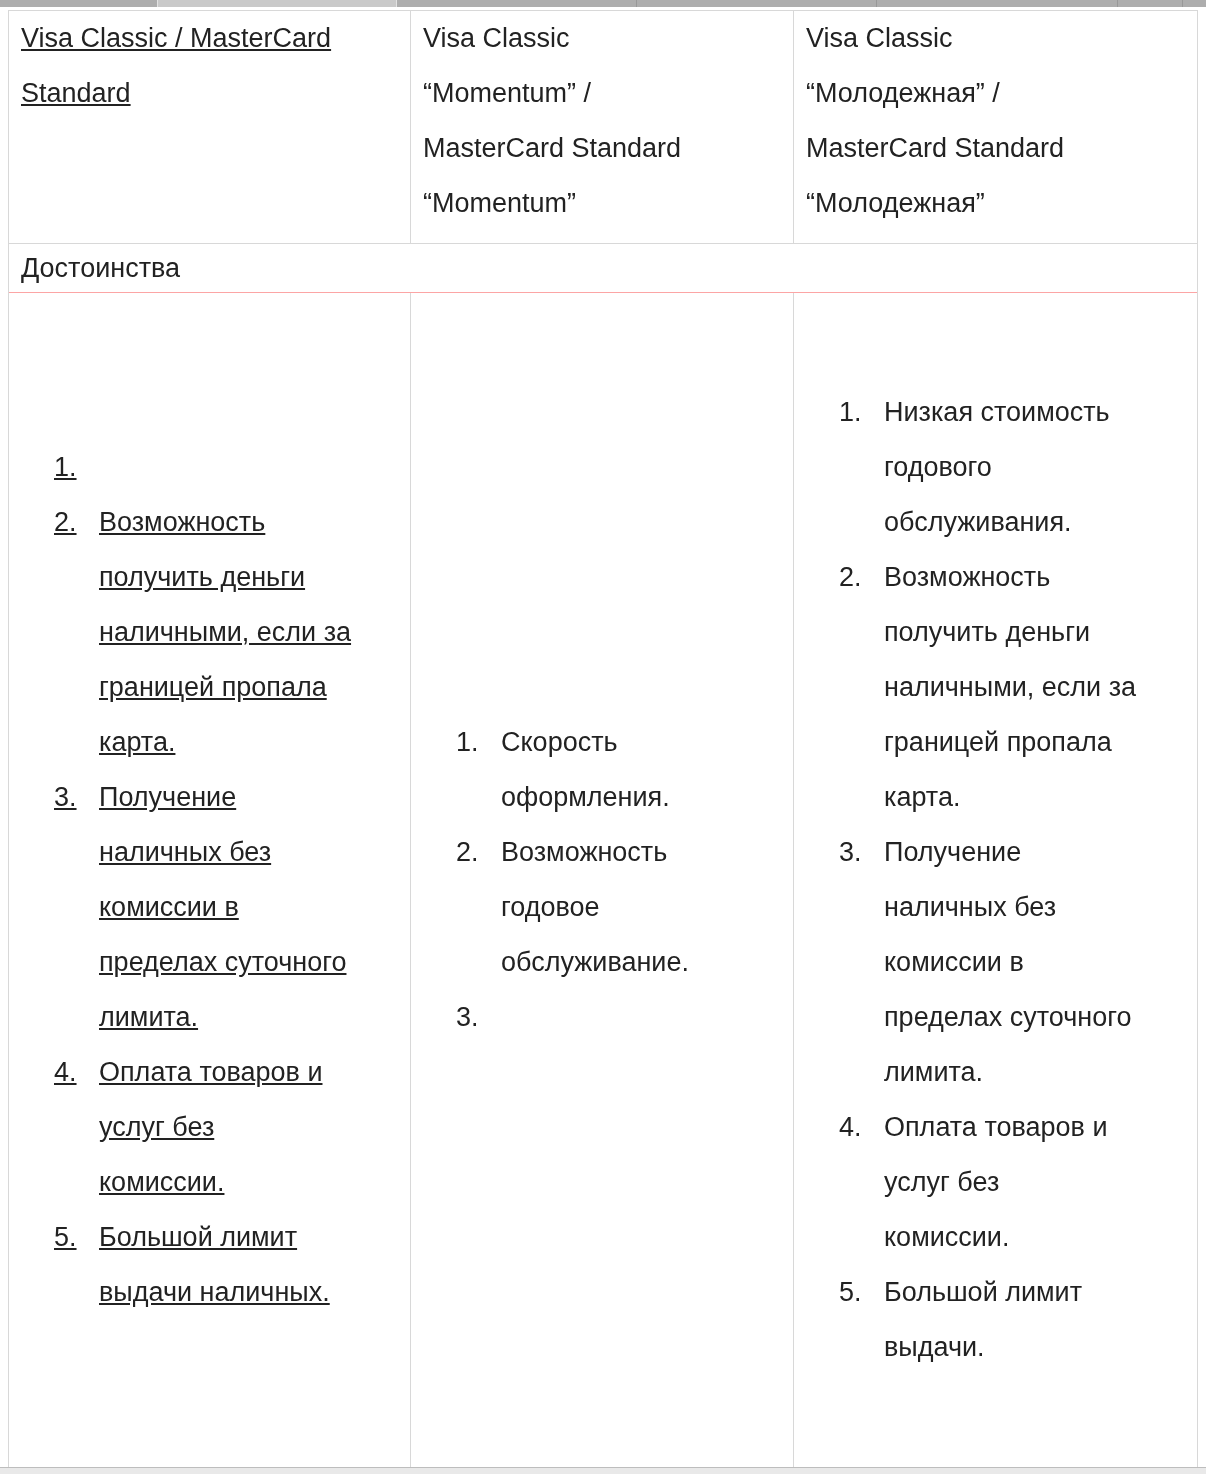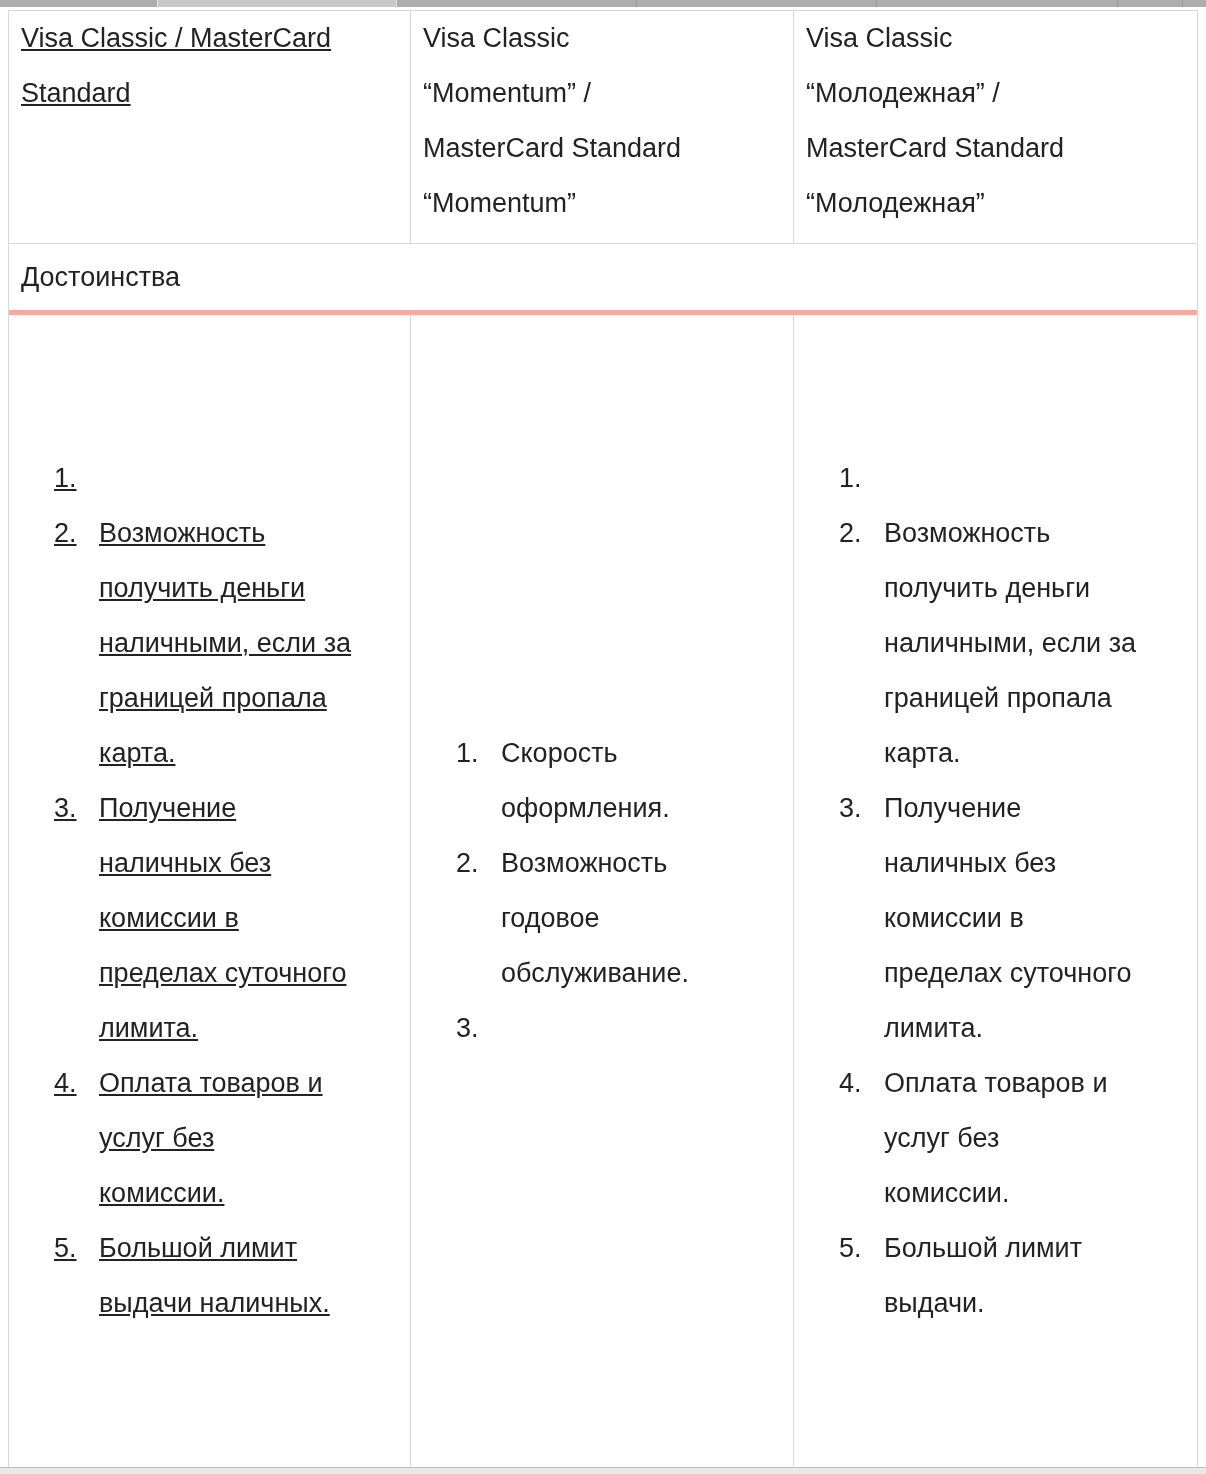--- a/index.html
+++ b/index.html
@@ -43,23 +43,23 @@
   .col2 { width: 383px; }
   .col3 { flex: 1; }
   .header-cell {
     display: flex; 
     padding: 0 12px;
   }
   .header-cell .htext { white-space: pre-line; }
   .vline { border-right: 1px solid #d8d8d8; }
 
   .section-row {
-    height: 72px;
+    height: 50px;
     border-top: 1px solid #d8d8d8;
-    border-bottom: 5px solid #fca5a5;
+    border-bottom: 1px solid #fca5a5;
   }
   .section-cell {
     flex: 1; display: flex; align-items: center;
     padding: 0 12px;
   }
 
   .body-row { flex: 1; }
   .body-cell { display: flex; align-items: center; }
   .ol { width: 100%; }
   .li { display: flex; align-items: flex-start; }
@@ -163,20 +163,23 @@
             </div>
             <div class="li">
               <div class="num">3.</div>
             </div>
           </div>
       </div>
       <div class="cell col3 body-cell">
         <div class="ol">
             <div class="li">
               <div class="num">1.</div>
+              <div class="litext">Низкая стоимость
+годового
+обслуживания.</div>
             </div>
             <div class="li">
               <div class="num">2.</div>
               <div class="litext">Возможность
 получить деньги
 наличными, если за
 границей пропала
 карта.</div>
             </div>
             <div class="li">

